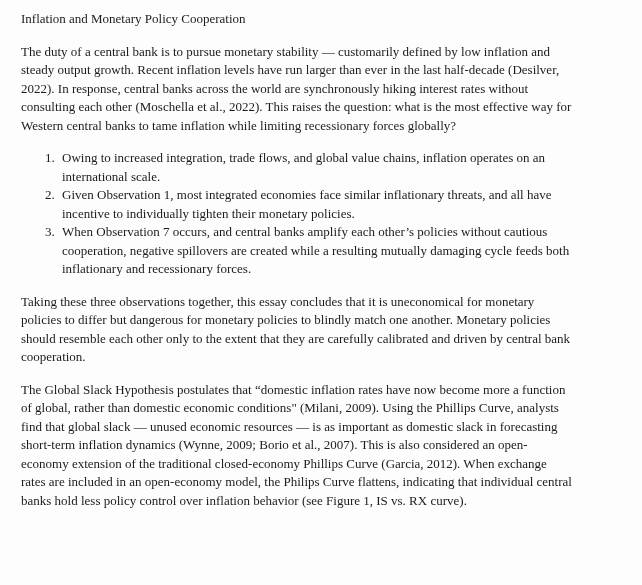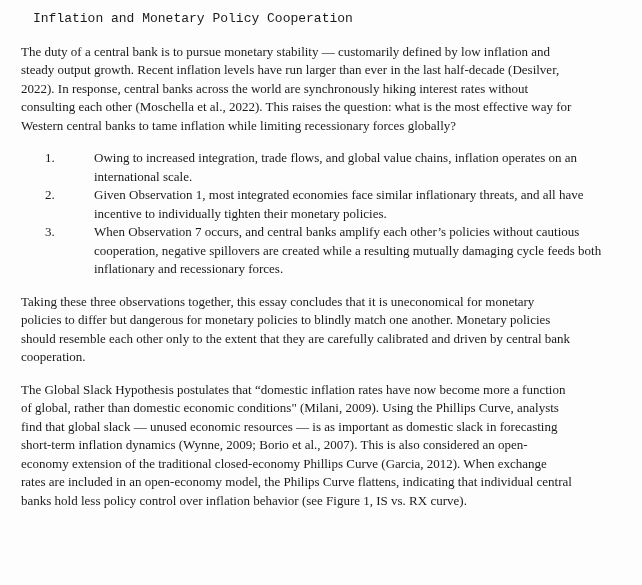--- a/index.html
+++ b/index.html
@@ -22,23 +22,22 @@
     line-height: 18.5px;
     color: #1b1b1d;
     -webkit-font-smoothing: antialiased;
   }
   .para {
     margin: 13px 0 14px 0;
     width: 621px;
     white-space: pre-line;
   }
   .doc-title {
-    margin: 0 0 14px 12px;
+    margin: 0 0 14px 0;
     white-space: pre-line;
-    font-family: Liberation Mono, monospace;
   }
   .section-heading {
     font-weight: bold;
   }
   .obs-list {
     list-style: none;
     margin: 0 0 14px 0;
     padding: 0;
   }
   .obs-list li {
@@ -46,21 +45,20 @@
     padding-left: 41px;
   }
   .obs-num {
     position: absolute;
     left: 24px;
     top: 0;
   }
   .obs-text {
     display: block;
     white-space: pre-line;
-    margin-left: 32px;
   }
 </style>
 </head>
 <body>
 
 <div class="page">
 
   <p class="doc-title">Inflation and Monetary Policy Cooperation</p>
 
   <p class="para">The duty of a central bank is to pursue monetary stability — customarily defined by low inflation and

